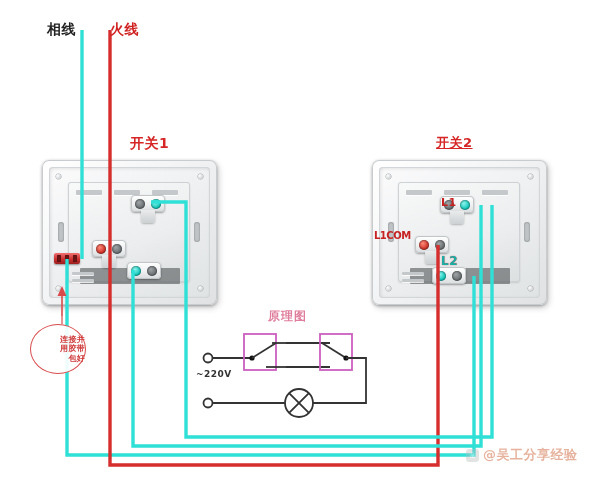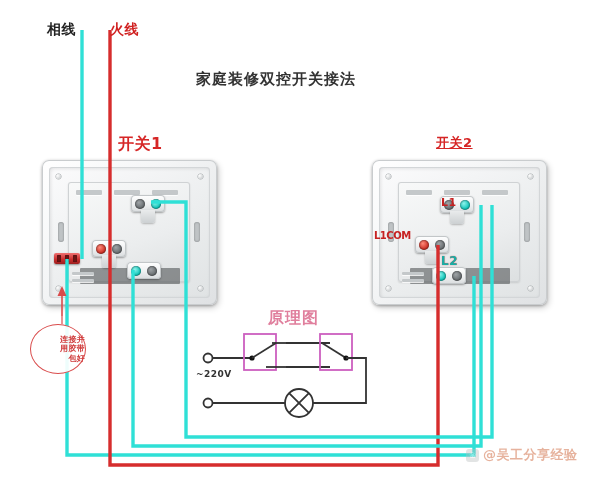--- a/index.html
+++ b/index.html
@@ -21,23 +21,23 @@
     white-space:nowrap;
     line-height:1;
     letter-spacing:.5px;
   }
   #label-phase{left:47px;top:22px;font-size:14px;color:#222;}
   #label-live{left:110px;top:22px;font-size:14px;color:#d02020;}
   #diagram-title{
     left:196px;top:72px;font-size:15px;color:#333;font-weight:bold;
     letter-spacing:1px;
   }
-  #label-switch1{left:118px;top:136px;font-size:16px;color:#d62626;}
+  #label-switch1{left:130px;top:136px;font-size:14px;color:#d62626;}
   #label-switch2{left:436px;top:136px;font-size:13px;color:#d62626;text-decoration:underline;}
-  #label-schematic{left:268px;top:310px;font-size:16px;color:#e07f9d;letter-spacing:1px;}
+  #label-schematic{left:268px;top:310px;font-size:12px;color:#e07f9d;letter-spacing:1px;}
   #label-voltage{left:196px;top:370px;font-size:9px;color:#333;font-weight:bold;}
   #label-l1{left:441px;top:185px;font-size:11px;color:#c62222;margin-top:12px;}
   #label-l2{left:441px;top:255px;font-size:12px;color:#16b0a8;text-shadow:0 0 1px #c62222;}
   #label-l1com{left:374px;top:231px;font-size:10px;color:#c62222;letter-spacing:-.5px;}
 
   
   .plate{
     position:absolute;
     border-radius:7px;
     background:
@@ -272,21 +272,20 @@
 
     <path d="M346,358 L366,358 L366,403 L313,403" stroke="#333333" stroke-width="1.8" fill="none"></path>
 
     <circle cx="299" cy="403" r="14" fill="#ffffff" stroke="#333333" stroke-width="1.8"></circle>
     <path d="M289.1,393.1 L308.9,412.9 M308.9,393.1 L289.1,412.9" stroke="#333333" stroke-width="1.8" fill="none"></path>
   </svg>
 
   <div class="lbl" id="label-phase">相线</div>
   <div class="lbl" id="label-live">火线</div>
 
-  <div class="lbl" id="diagram-title">家庭装修双控开关接法</div>
 
   <div class="lbl" id="label-switch1">开关1</div>
   <div class="lbl" id="label-switch2">开关2</div>
 
   <div class="lbl" id="label-l1">L1</div>
   <div class="lbl" id="label-l2">L2</div>
   <div class="lbl" id="label-l1com">L1COM</div>
 
   <div class="lbl" id="label-schematic">原理图</div>
   <div class="lbl" id="label-voltage">~220V</div>

